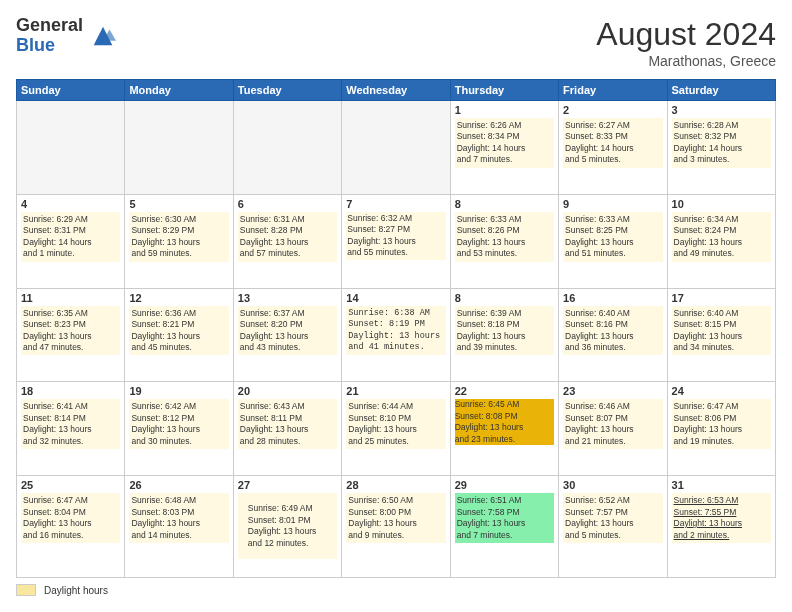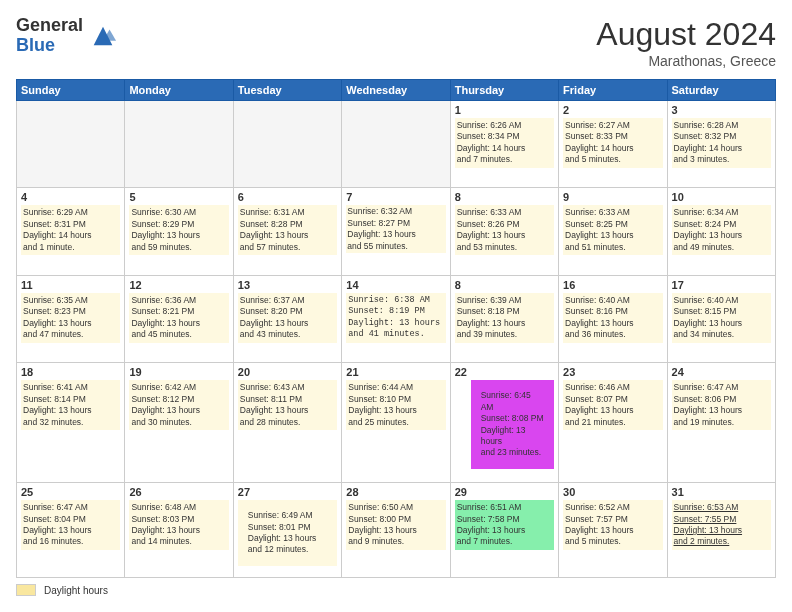--- a/index.html
+++ b/index.html
@@ -292,21 +292,21 @@
           </td>
           <td>
             <div class="day-num">21</div>
             <div class="day-info" style="background: rgb(254, 249, 224); padding: 2px; white-space: pre-line;">Sunrise: 6:44 AM
 Sunset: 8:10 PM
 Daylight: 13 hours
 and 25 minutes.</div>
           </td>
           <td>
             <div class="day-num">22</div>
-            <div class="day-info" style="background: #d946ef; padding: 10px; white-space: pre-line; margin-left: 16px;">Sunrise: 6:45 AM
+            <div class="day-info" style="background: #eab308; padding: 0; white-space: pre-line;">Sunrise: 6:45 AM
 Sunset: 8:08 PM
 Daylight: 13 hours
 and 23 minutes.</div>
           </td>
           <td>
             <div class="day-num">23</div>
             <div class="day-info" style="background: rgb(254, 249, 224); padding: 2px; white-space: pre-line;">Sunrise: 6:46 AM
 Sunset: 8:07 PM
 Daylight: 13 hours
 and 21 minutes.</div>

